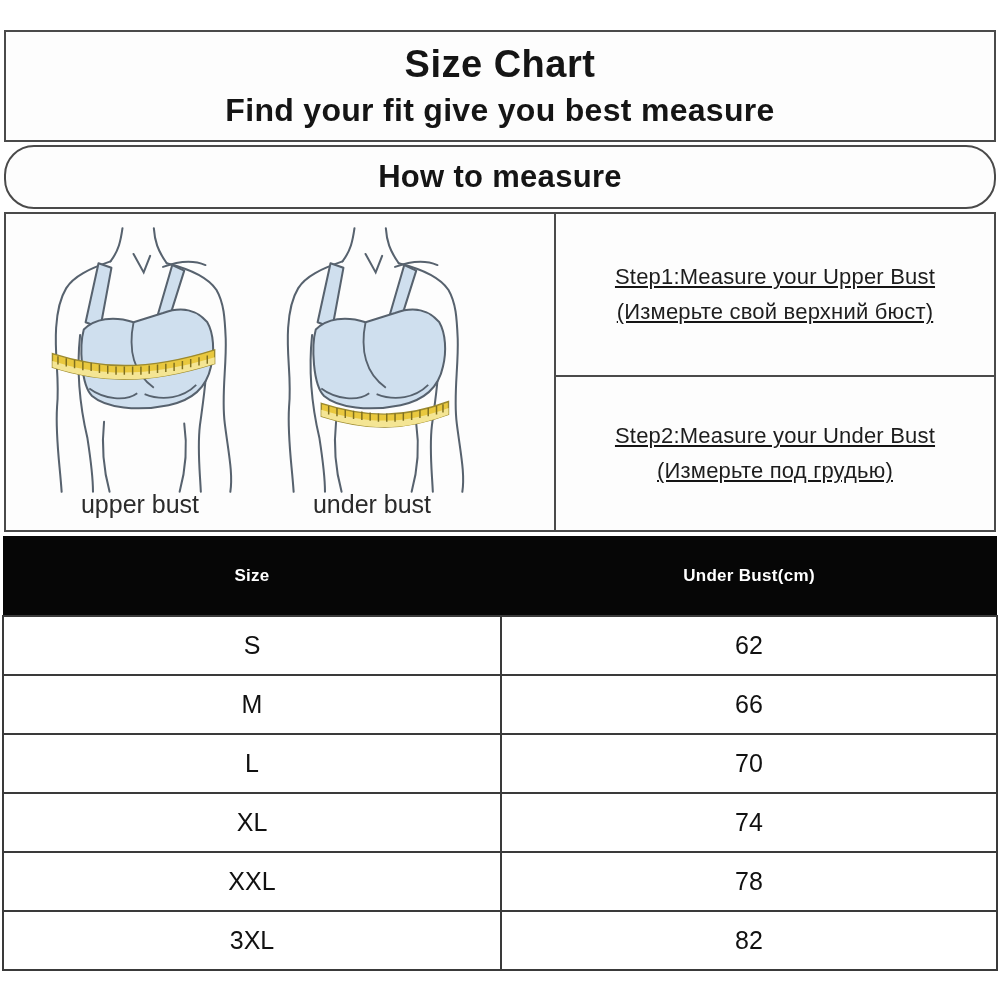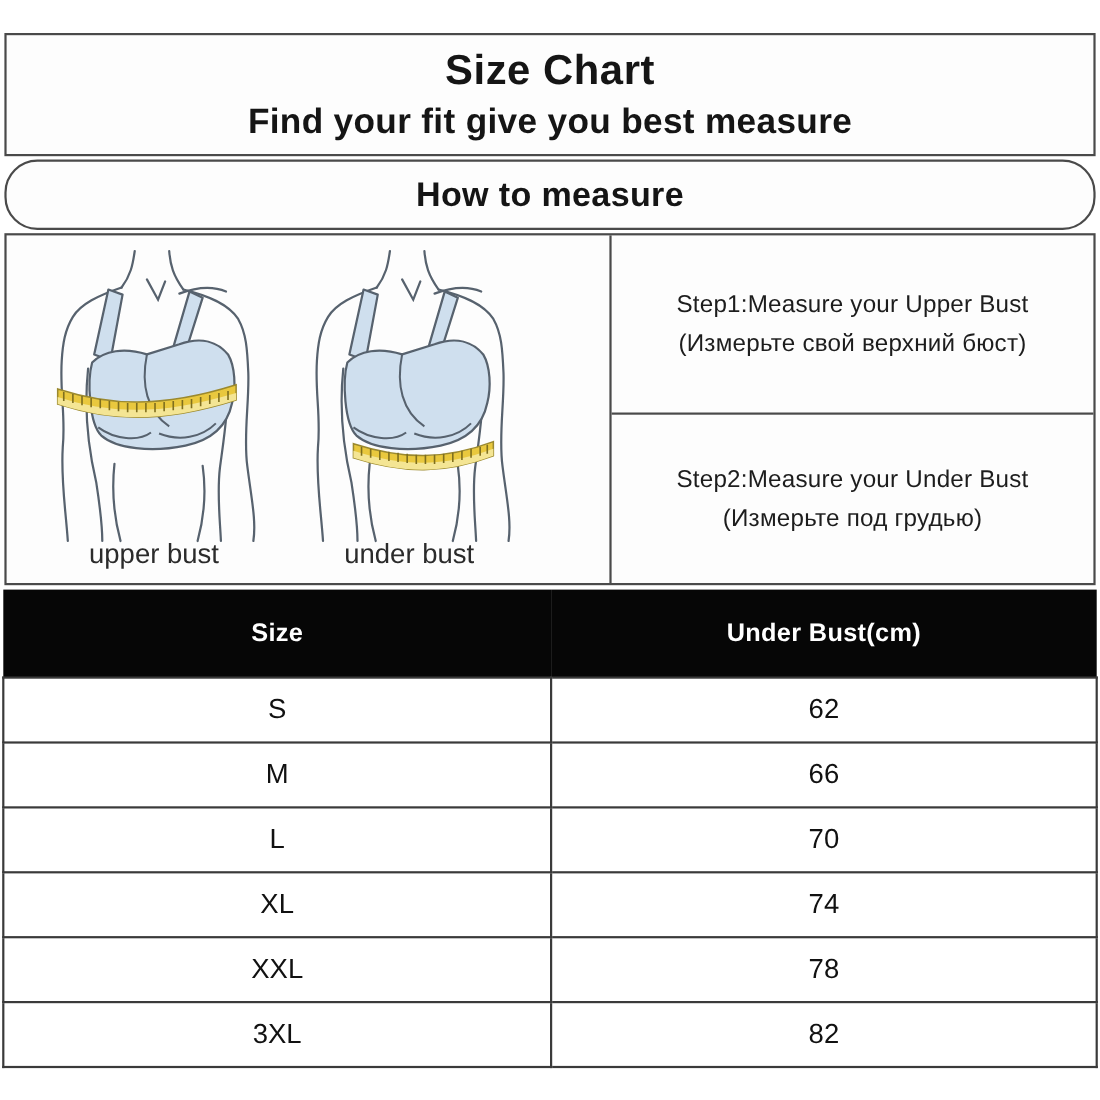--- a/index.html
+++ b/index.html
@@ -34,32 +34,32 @@
   .figures{
     width:550px;flex:0 0 550px;border-right:2px solid #4a4a4a;
     display:flex;align-items:flex-start;padding:12px 0 0 28px;gap:20px;
   }
   .figure{display:flex;flex-direction:column;align-items:center;}
   .figure svg{display:block;}
   .figure-label{font-size:25px;color:#2b2b2b;margin-top:-4px;}
   .steps{flex:1;display:flex;flex-direction:column;}
   .step{
     display:flex;flex-direction:column;align-items:center;justify-content:center;
-    text-align:center;padding:8px 14px;
+    text-align:center;padding:8px 14px;text-decoration:underline;
   }
   .step-1{flex:163;border-bottom:2px solid #4a4a4a;}
   .step-2{flex:155;}
   .step-line{font-size:22px;line-height:35px;letter-spacing:.2px;color:#1d1d1d;}
   
   table.size-table{
     width:996px;margin-left:2px;border-collapse:collapse;table-layout:fixed;
   }
   table.size-table th{
     background:#060606;color:#ffffff;height:80px;
-    font-size:23px;font-weight:bold;letter-spacing:.3px;
+    font-size:17px;font-weight:bold;letter-spacing:.3px;
   }
   table.size-table td{
     height:59px;text-align:center;vertical-align:middle;
     font-size:25px;font-weight:400;color:#111111;
     border:2px solid #3a3a3a;background:#ffffff;
   }
   table.size-table th{border:0;}
   col.c1{width:498px;}
 </style>
 </head>

